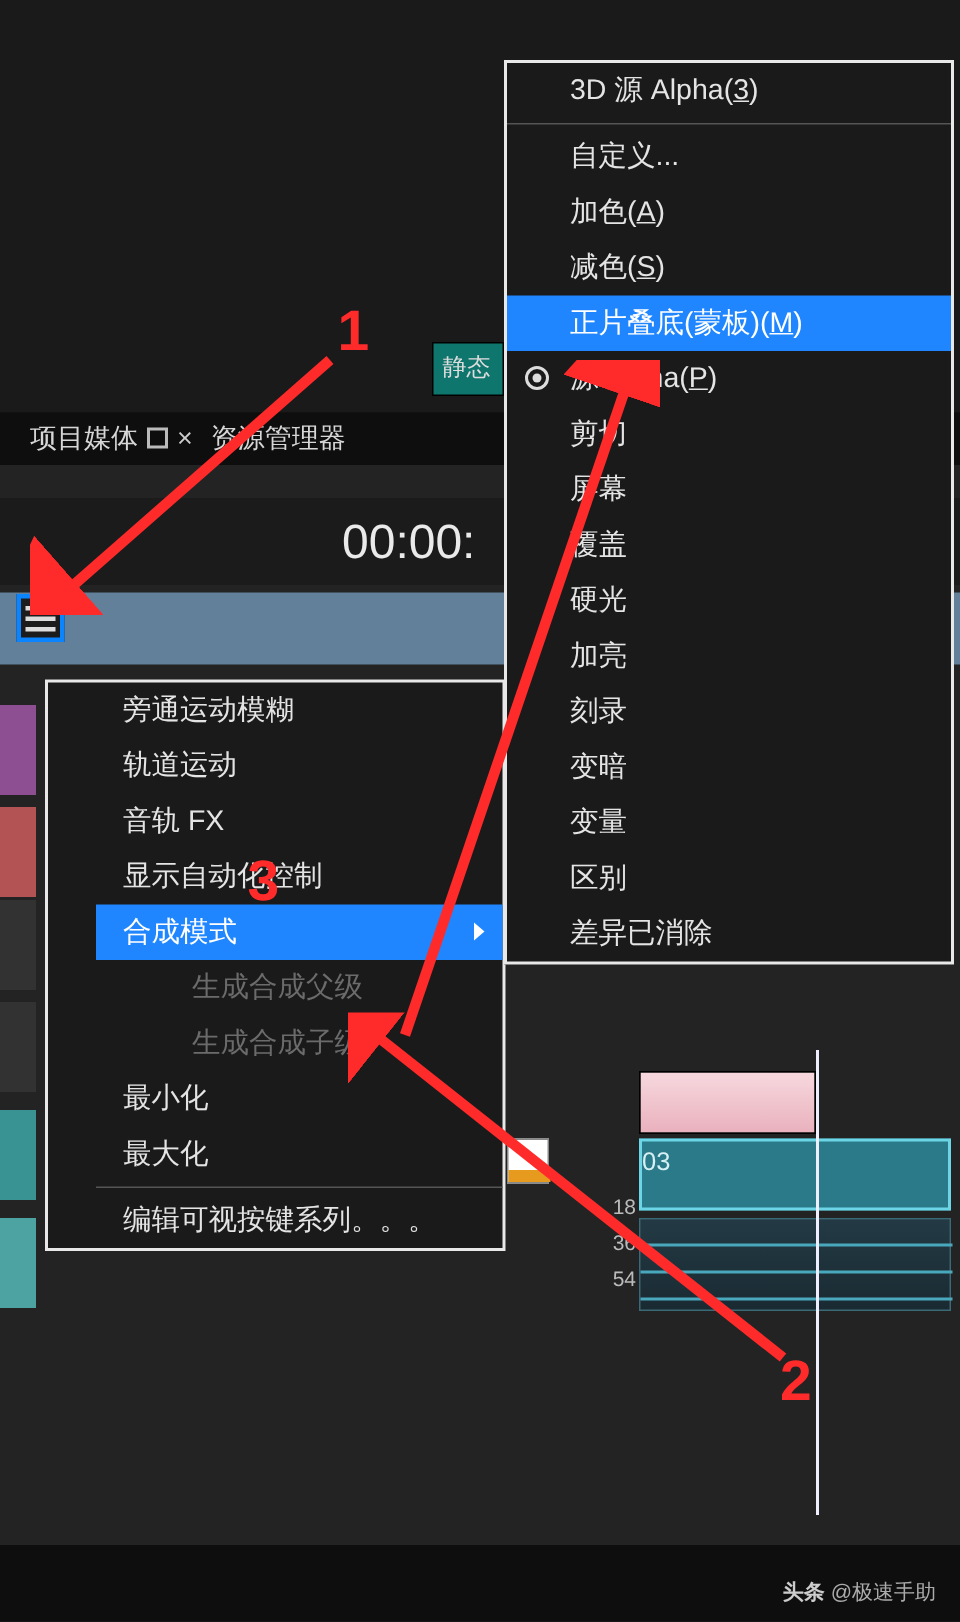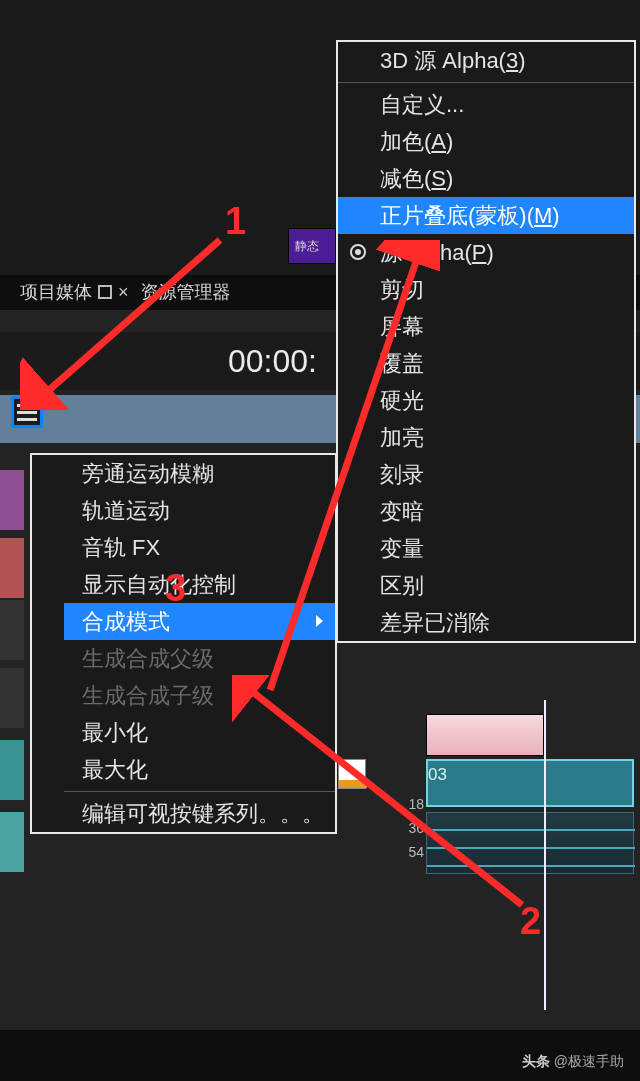--- a/index.html
+++ b/index.html
@@ -15,23 +15,23 @@
   .top-panel {
     position: absolute;
     left: 0; top: 0;
     width: 640px; height: 275px;
     background: #1a1a1a;
   }
   .static-bar {
     position: absolute;
     left: 288px; top: 228px;
     width: 48px; height: 36px;
-    background: #4c1d95;
+    background: #0f766e;
     color: #ddd;
-    font-size: 12px;
+    font-size: 16px;
     line-height: 34px;
     padding-left: 6px;
     border: 1px solid #000;
   }
   
   .tab-row {
     position: absolute;
     left: 0; top: 275px;
     width: 640px; height: 34px;
     background: #0e0e0e;
@@ -106,31 +106,31 @@
   .ts4 { top: 600px; background: #323232; }
   .ts5 { top: 668px; background: #323232; }
   .ts6 { top: 740px; background: #3a9393; }
   .ts7 { top: 812px; background: #4da2a2; }
   
   .menu {
     position: absolute;
     background: #1a1a1a;
     border: 2px solid #e8e8e8;
     color: #e4e4e4;
-    font-size: 22px;
+    font-size: 19px;
     z-index: 5;
   }
   .menu .item {
     height: 37px;
     line-height: 37px;
     padding: 0 18px 0 18px;
     white-space: nowrap;
     position: relative;
   }
-  .menu .item.disabled { color: #6b6b6b; }
+  .menu .item.disabled { color: #6b6b6b; margin-left: 46px; }
   .menu .item.sel {
     background: #1f86ff;
     color: #fff;
   }
   .menu .sep {
     height: 1px;
     background: #555;
     margin: 3px 0;
   }
   .menu .arrow {

